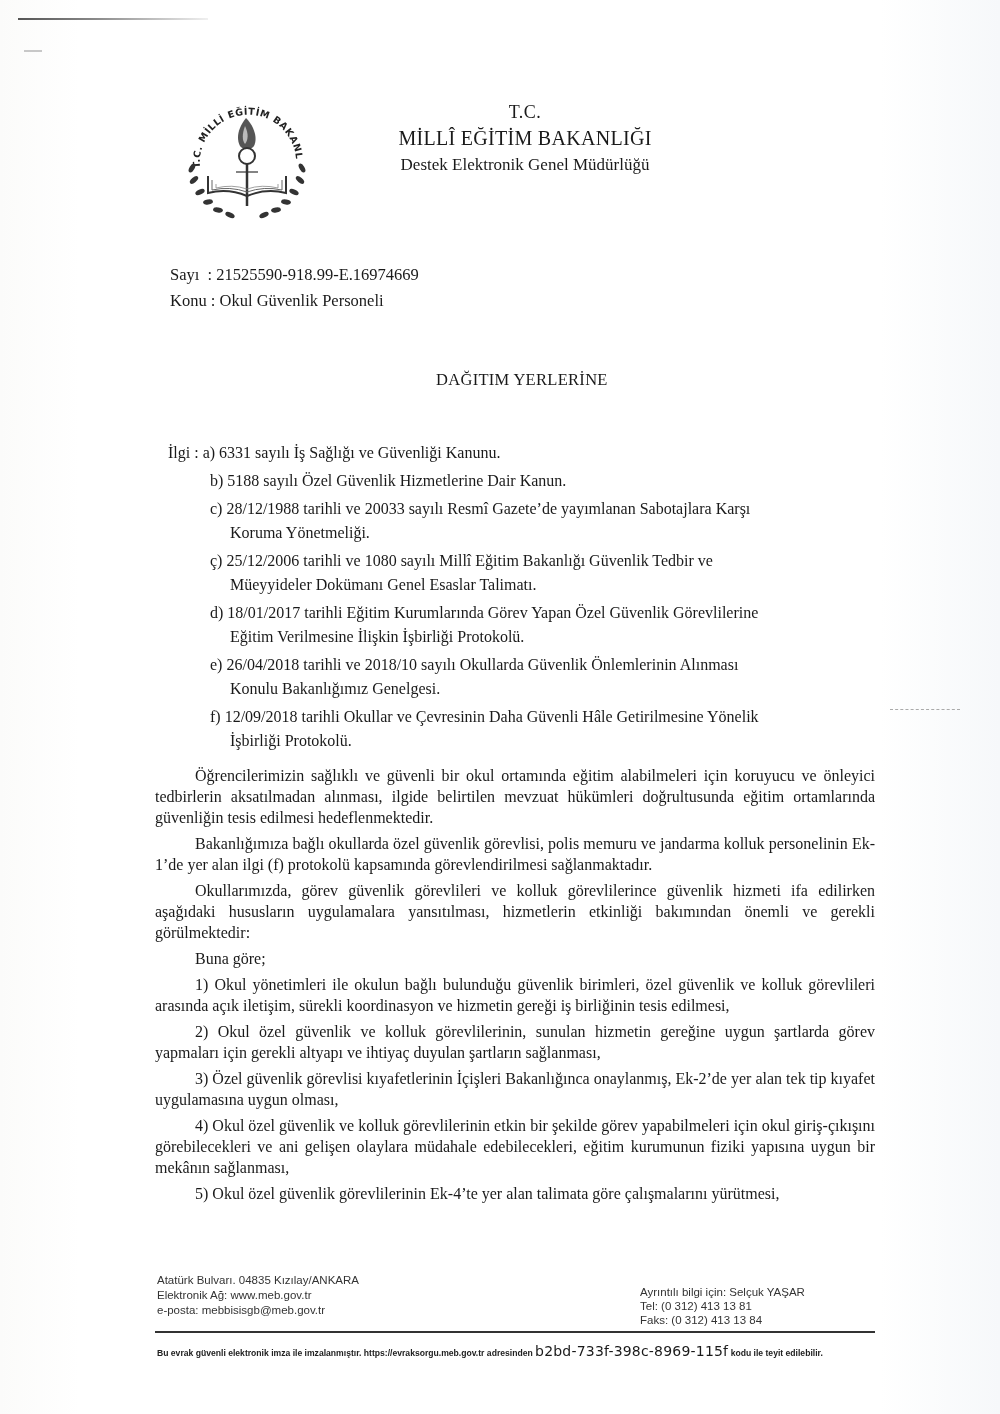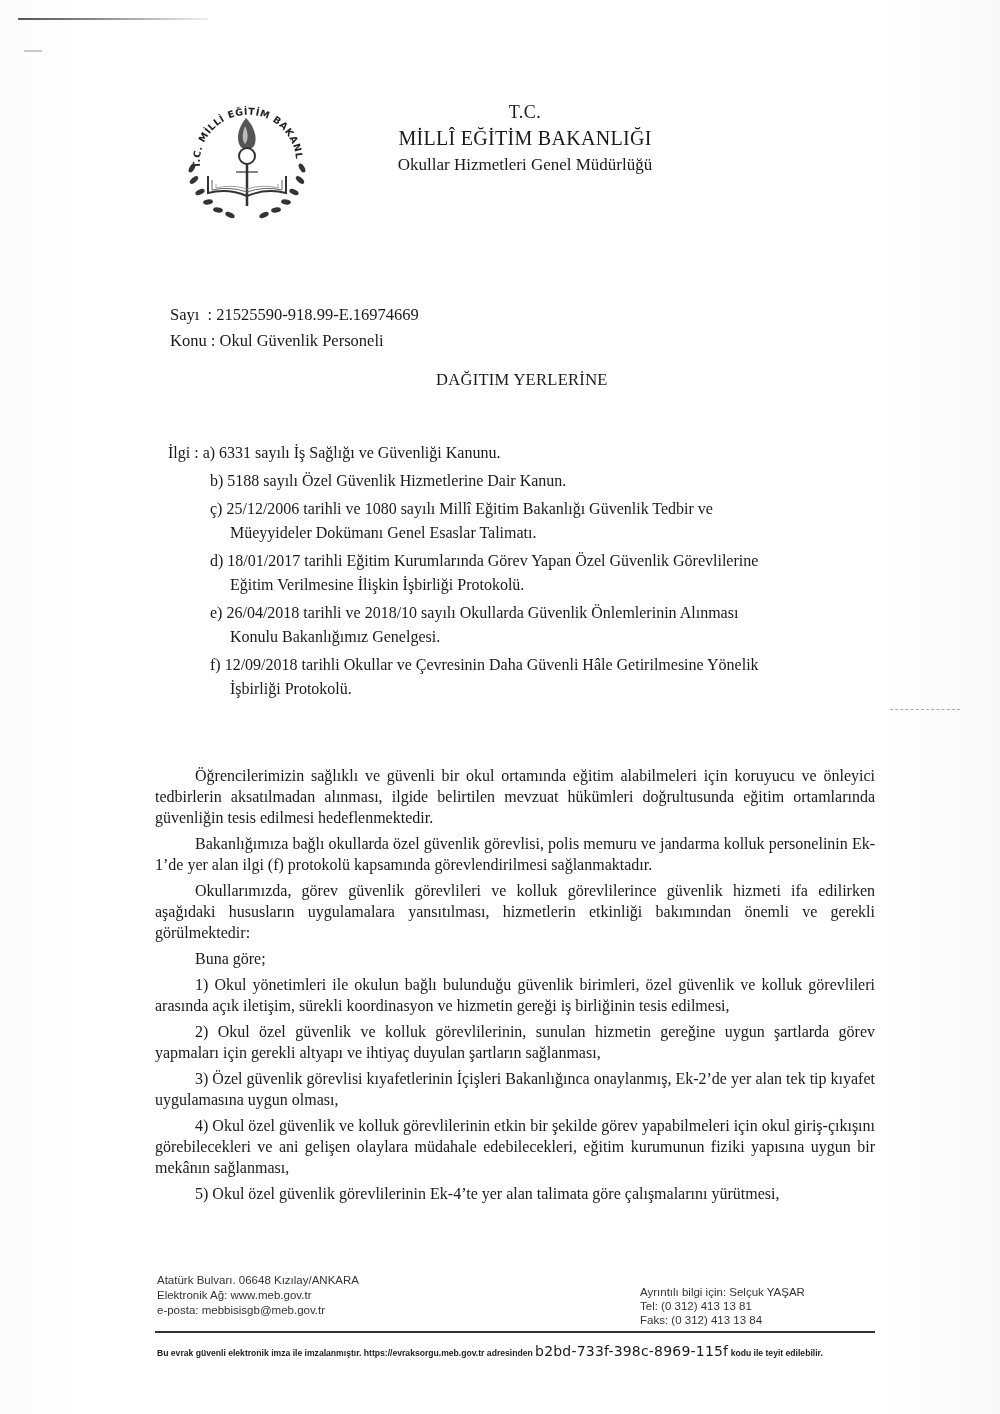--- a/index.html
+++ b/index.html
@@ -59,21 +59,20 @@
     .header .dept {
       font-size: 17px;
       line-height: 26px;
     }
     .meta {
       position: absolute;
       left: 170px;
       top: 262px;
       font-size: 16.5px;
       line-height: 26px;
-      margin-top: 40px;
     }
     .meta .row { white-space: nowrap; }
     .meta .lbl { display: inline-block; }
     .distribution {
       position: absolute;
       left: 436px;
       top: 370px;
       font-size: 16.5px;
       letter-spacing: 0.3px;
     }
@@ -210,21 +209,21 @@
       <ellipse cx="108" cy="106" rx="5" ry="2.5" transform="rotate(10 108 106)"></ellipse>
       <ellipse cx="98" cy="114" rx="5" ry="2.5" transform="rotate(-10 98 114)"></ellipse>
       <ellipse cx="86" cy="119" rx="5" ry="2.5" transform="rotate(-25 86 119)"></ellipse>
     </g>
   </svg>
 </div>
 
 <div class="header">
   <div class="tc">T.C.</div>
   <div class="ministry">MİLLÎ EĞİTİM BAKANLIĞI</div>
-  <div class="dept">Okullar Hizmetleri Genel Müdürlüğü</div>
+  <div class="dept">Destek Elektronik Genel Müdürlüğü</div>
 </div>
 
 <div class="meta">
   <div class="row">
     <span class="lbl">Sayı</span>&nbsp;&nbsp;<span>: 21525590-918.99-E.16974669</span>
   </div>
   <div class="row">
     <span class="lbl">Konu</span>&nbsp;<span>: Okul Güvenlik Personeli</span>
   </div>
 </div>
@@ -233,20 +232,25 @@
 
 <div class="refs">
   <div class="ref ref-first">
     <span>İlgi :</span>
     <span>a)</span>
     <span>6331 sayılı İş Sağlığı ve Güvenliği Kanunu.</span>
   </div>
   <div class="ref ref-indent">
     <span>b)</span>
     <span>5188 sayılı Özel Güvenlik Hizmetlerine Dair Kanun.</span>
+  </div>
+  <div class="ref ref-indent">
+    <span>c)</span>
+    <span>28/12/1988 tarihli ve 20033 sayılı Resmî Gazete’de yayımlanan Sabotajlara Karşı</span>
+    <span class="cont">Koruma Yönetmeliği.</span>
   </div>
   <div class="ref ref-indent">
     <span>ç)</span>
     <span>25/12/2006 tarihli ve 1080 sayılı Millî Eğitim Bakanlığı Güvenlik Tedbir ve</span>
     <span class="cont">Müeyyideler Dokümanı Genel Esaslar Talimatı.</span>
   </div>
   <div class="ref ref-indent">
     <span>d)</span>
     <span>18/01/2017 tarihli Eğitim Kurumlarında Görev Yapan Özel Güvenlik Görevlilerine</span>
     <span class="cont">Eğitim Verilmesine İlişkin İşbirliği Protokolü.</span>
@@ -269,21 +273,21 @@
   <p>Okullarımızda, görev güvenlik görevlileri ve kolluk görevlilerince güvenlik hizmeti ifa edilirken aşağıdaki hususların uygulamalara yansıtılması, hizmetlerin etkinliği bakımından önemli ve gerekli görülmektedir:</p>
   <p>Buna göre;</p>
   <p>1) Okul yönetimleri ile okulun bağlı bulunduğu güvenlik birimleri, özel güvenlik ve kolluk görevlileri arasında açık iletişim, sürekli koordinasyon ve hizmetin gereği iş birliğinin tesis edilmesi,</p>
   <p>2) Okul özel güvenlik ve kolluk görevlilerinin, sunulan hizmetin gereğine uygun şartlarda görev yapmaları için gerekli altyapı ve ihtiyaç duyulan şartların sağlanması,</p>
   <p>3) Özel güvenlik görevlisi kıyafetlerinin İçişleri Bakanlığınca onaylanmış, Ek-2’de yer alan tek tip kıyafet uygulamasına uygun olması,</p>
   <p>4) Okul özel güvenlik ve kolluk görevlilerinin etkin bir şekilde görev yapabilmeleri için okul giriş-çıkışını görebilecekleri ve ani gelişen olaylara müdahale edebilecekleri, eğitim kurumunun fiziki yapısına uygun bir mekânın sağlanması,</p>
   <p>5) Okul özel güvenlik görevlilerinin Ek-4’te yer alan talimata göre çalışmalarını yürütmesi,</p>
 </div>
 
 <div class="footer-left">
-  <div>Atatürk Bulvarı.   06648 Kızılay/ANKARA</div>
+  <div>Atatürk Bulvarı.   04835 Kızılay/ANKARA</div>
   <div>Elektronik Ağ: www.meb.gov.tr</div>
   <div>e-posta: mebbisisgb@meb.gov.tr</div>
 </div>
 
 <div class="footer-right">
   <div>Ayrıntılı bilgi için: Selçuk YAŞAR</div>
   <div>Tel: (0 312) 413 13 81</div>
   <div>Faks: (0 312) 413 13 84</div>
 </div>
 

